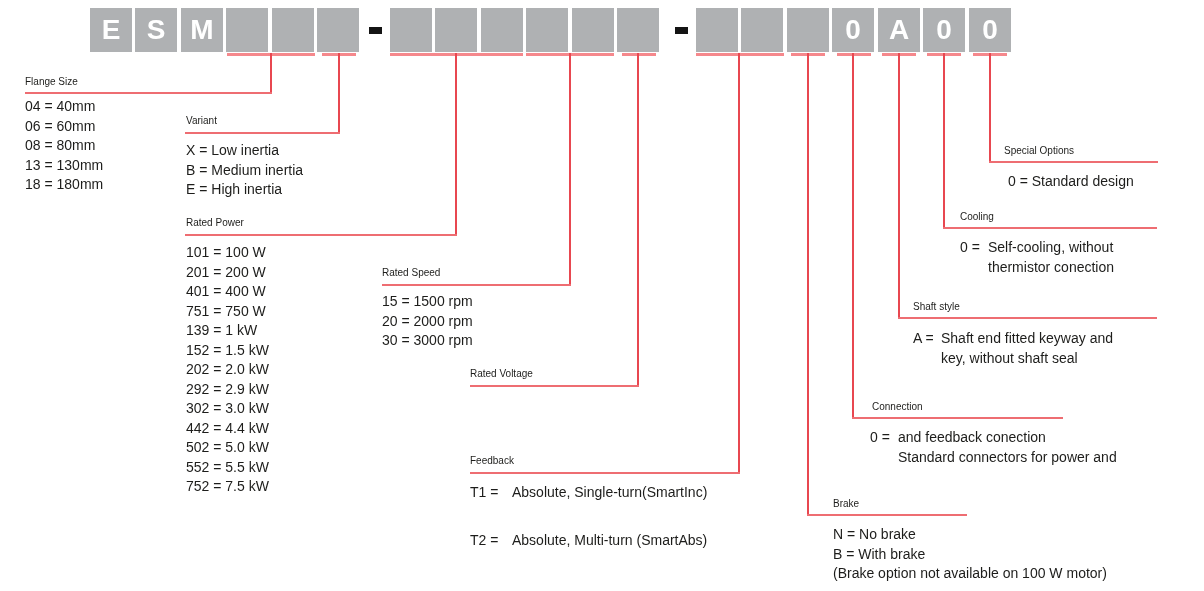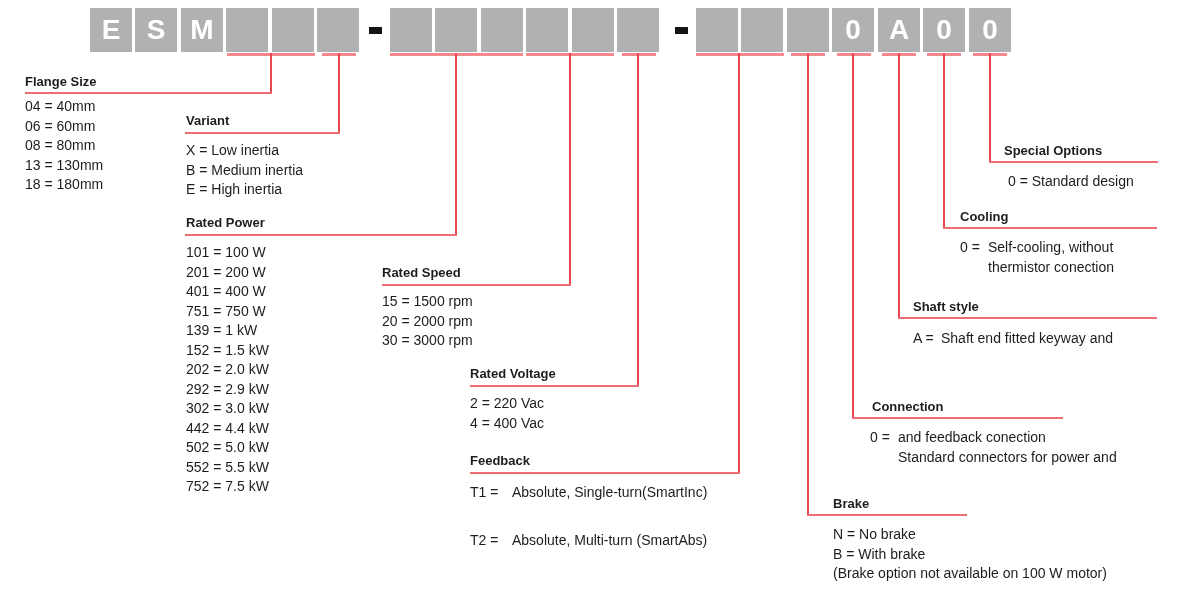--- a/index.html
+++ b/index.html
@@ -15,21 +15,21 @@
     font-weight:700; font-size:28px;
     display:flex; align-items:center; justify-content:center;
     user-select:none;
   }
   .dash { position:absolute; top:27px; width:13px; height:7px; background:#141414; }
   
   .hb { position:absolute; top:53px; height:3px; background:#f5888c; } 
   .vl { position:absolute; width:2px; background:#e84750; }            
   .ul { position:absolute; height:2px; background:#ee6d72; }           
   
-  .h  { position:absolute; font-weight:700; font-size:13px; line-height:16px; white-space:nowrap; }
+  .h  { position:absolute; font-weight:400; font-size:10px; line-height:16px; white-space:nowrap; }
   .items { position:absolute; font-size:14px; line-height:19.5px; white-space:nowrap; }
   .hang { position:absolute; display:flex; font-size:14px; line-height:19.5px; white-space:nowrap; }
   .hang .lbl { flex:none; width:28px; }
   .hang.fb .lbl { width:42px; }
 </style>
 </head>
 <body>
 
 <div class="stage">
 
@@ -125,24 +125,20 @@
   </div>
 
   <div class="h" style="left:382px;top:265px">Rated Speed</div>
   <div class="items" style="left:382px;top:292px">
     <div>15 = 1500 rpm</div>
     <div>20 = 2000 rpm</div>
     <div>30 = 3000 rpm</div>
   </div>
 
   <div class="h" style="left:470px;top:366px">Rated Voltage</div>
-  <div class="items" style="left:470px;top:394px">
-    <div>2 = 220 Vac</div>
-    <div>4 = 400 Vac</div>
-  </div>
 
   <div class="h" style="left:470px;top:453px">Feedback</div>
   <div class="hang fb" style="left:470px;top:483px">
     <span class="lbl">T1 =</span>
     <span class="txt">
       <div>Absolute, Single-turn(SmartInc)</div>
     </span>
   </div>
   <div class="hang fb" style="left:470px;top:531px">
     <span class="lbl">T2 =</span>
@@ -165,20 +161,21 @@
       <div>and feedback conection</div>
       <div>Standard connectors for power and</div>
     </span>
   </div>
 
   <div class="h" style="left:913px;top:299px">Shaft style</div>
   <div class="hang" style="left:913px;top:329px">
     <span class="lbl">A =</span>
     <span class="txt">
       <div>Shaft end fitted keyway and</div>
+      <div>key, without shaft seal</div>
     </span>
   </div>
 
   <div class="h" style="left:960px;top:209px">Cooling</div>
   <div class="hang" style="left:960px;top:238px">
     <span class="lbl">0 =</span>
     <span class="txt">
       <div>Self-cooling, without</div>
       <div>thermistor conection</div>
     </span>

